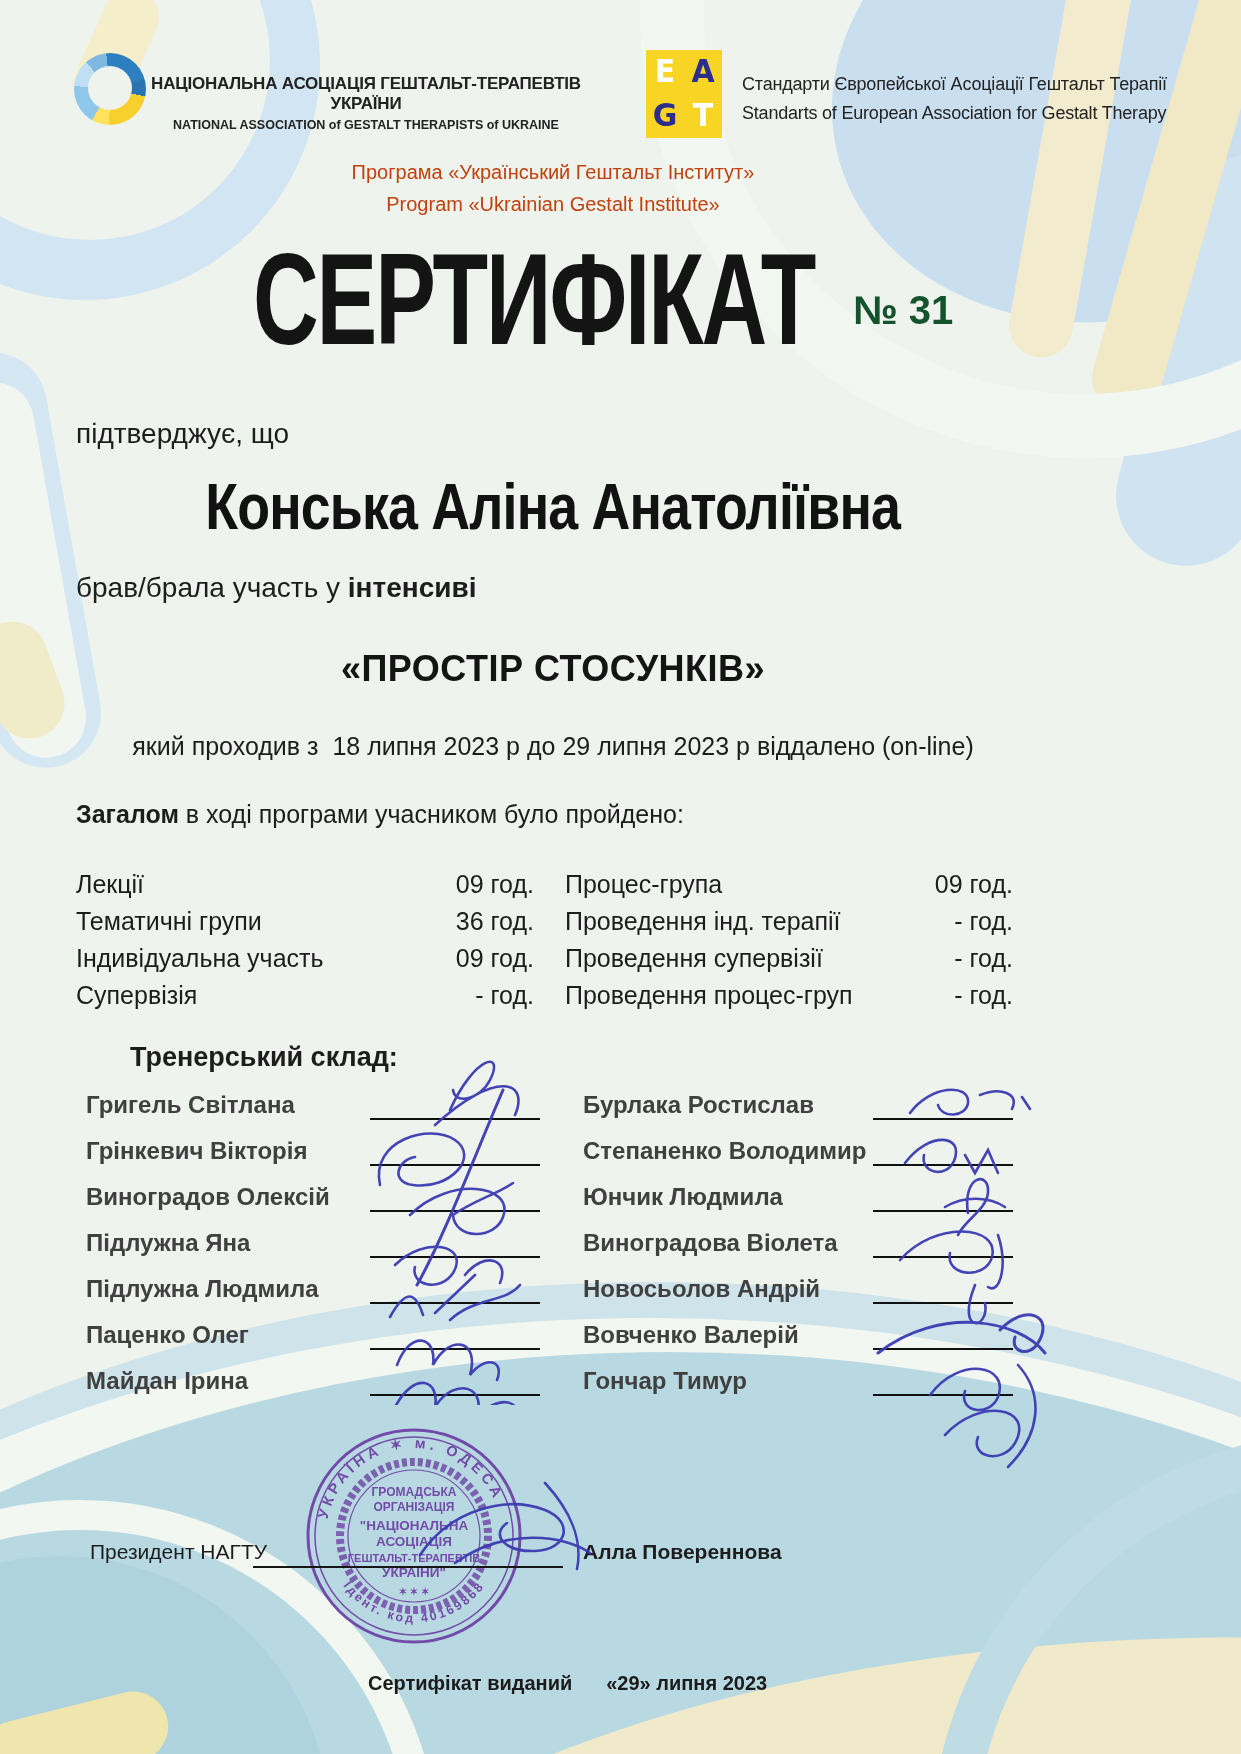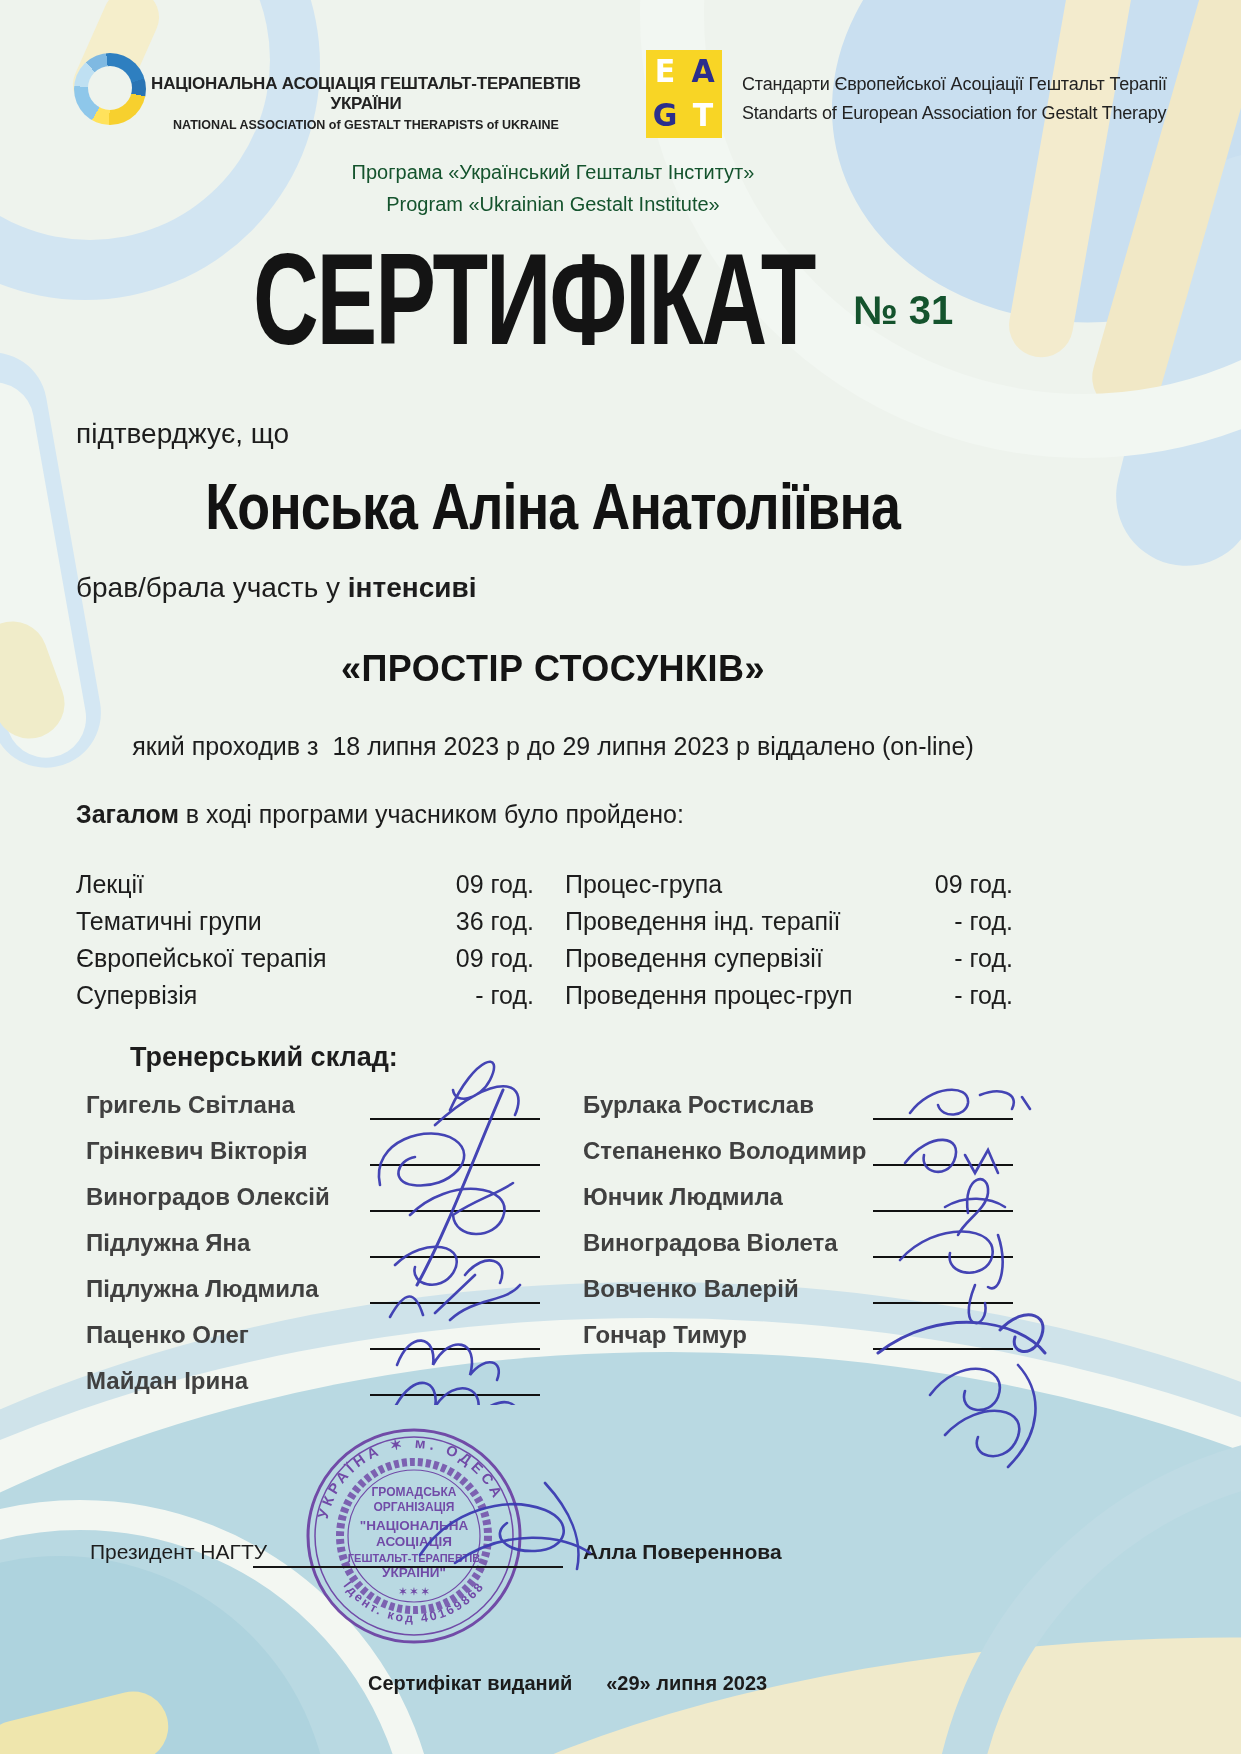--- a/index.html
+++ b/index.html
@@ -18,21 +18,21 @@
   .eagt-logo{left:646px;top:50px;width:76px;height:88px;background:#f8d525;z-index:3;
     display:grid;grid-template-columns:1fr 1fr;grid-template-rows:1fr 1fr;align-items:center;justify-items:center;
     font-weight:bold;font-size:30px;line-height:1;font-family:"DejaVu Sans",sans-serif;}
   .eagt-logo span{transform:scaleY(1.05);}
   .eagt-white{color:#ffffff;} .eagt-navy{color:#2b2e8c;}
   .std-block{left:742px;top:70px;width:460px;z-index:3;}
   .std-block div{font-size:18px;line-height:1.6;color:#222;letter-spacing:-0.2px;}
 
   
   .program-block{left:68px;top:156px;width:970px;text-align:center;z-index:3;}
-  .program-block div{font-size:20px;line-height:1.62;color:#14532d;}
+  .program-block div{font-size:20px;line-height:1.62;color:#c2410c;}
   .cert-title{left:253px;top:234px;z-index:3;font-size:130px;line-height:1;font-weight:bold;color:#141414;
     transform:scaleX(0.70);transform-origin:left top;letter-spacing:-3px;white-space:nowrap;}
   .cert-number{left:853px;top:288px;z-index:3;font-size:40px;font-weight:bold;color:#14532d;}
 
   
   .confirms{left:76px;top:418px;font-size:28px;z-index:3;}
   .name-wrap{left:0;top:470px;width:1106px;text-align:center;z-index:3;}
   .participant{display:inline-block;font-size:64px;font-weight:bold;color:#121212;
     transform:scaleX(0.84);transform-origin:center top;letter-spacing:-1px;white-space:nowrap;}
   .participation{left:76px;top:572px;font-size:28px;z-index:3;}
@@ -142,21 +142,21 @@
   <div class="abs hours-col hours-left">
     <div class="hrow">
         <span class="hlabel">Лекції</span>
         <span class="hval">09 год.</span>
       </div>
     <div class="hrow">
         <span class="hlabel">Тематичні групи</span>
         <span class="hval">36 год.</span>
       </div>
     <div class="hrow">
-        <span class="hlabel">Європейської терапія</span>
+        <span class="hlabel">Індивідуальна участь</span>
         <span class="hval">09 год.</span>
       </div>
     <div class="hrow">
         <span class="hlabel">Супервізія</span>
         <span class="hval">- год.</span>
       </div>
   </div>
   <div class="abs hours-col hours-right">
     <div class="hrow">
         <span class="hlabel">Процес-група</span>
@@ -215,20 +215,24 @@
     <div class="trow">
         <span class="tname">Степаненко Володимир</span>
         <span class="tline"></span>
       </div>
     <div class="trow">
         <span class="tname">Юнчик Людмила</span>
         <span class="tline"></span>
       </div>
     <div class="trow">
         <span class="tname">Виноградова Віолета</span>
+        <span class="tline"></span>
+      </div>
+    <div class="trow">
+        <span class="tname">Новосьолов Андрій</span>
         <span class="tline"></span>
       </div>
     <div class="trow">
         <span class="tname">Вовченко Валерій</span>
         <span class="tline"></span>
       </div>
     <div class="trow">
         <span class="tname">Гончар Тимур</span>
         <span class="tline"></span>
       </div>

